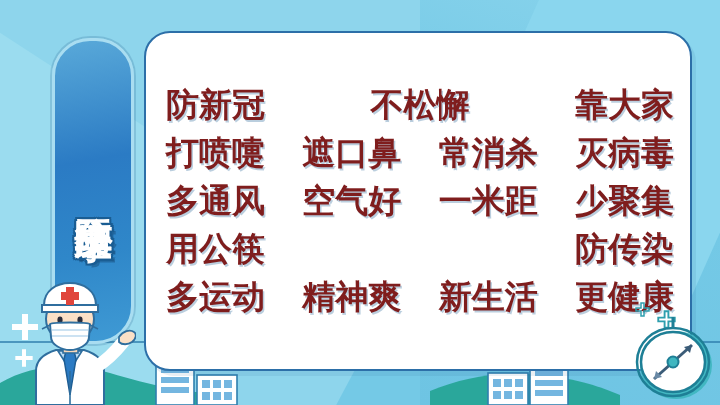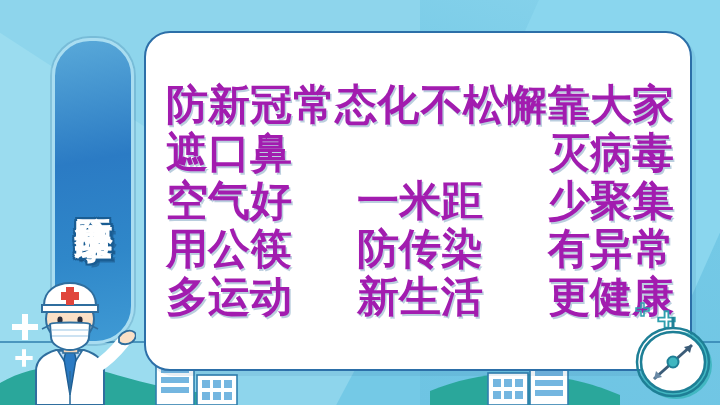--- a/index.html
+++ b/index.html
@@ -65,22 +65,22 @@
     position:absolute;left:0;top:0;right:0;bottom:0;
     display:flex;flex-direction:column;justify-content:center;
     padding:10px 16px 10px 20px;box-sizing:border-box;
   }
   .slogan-row{
     display:flex;justify-content:space-between;align-items:center;
     height:48px;
   }
   .slogan{
     font-family:Liberation Serif, serif;
-    font-size:42px;font-weight:bold;letter-spacing:0px;
-    color:#a21caf;
+    font-size:33px;font-weight:bold;letter-spacing:0px;
+    color:#7f1d1d;
     white-space:nowrap;
     text-shadow:1.5px 1.5px 0 rgba(28,92,145,.30);
   }
 
   
   .doctor{position:absolute;left:6px;bottom:0;width:130px;height:130px;z-index:7;}
   .cross-dec{position:absolute;z-index:6;}
 
   
   .scene{position:absolute;left:0;bottom:0;width:720px;height:70px;z-index:4;}
@@ -137,45 +137,47 @@
 
   <div class="banner">
     <span class="banner-text">防疫三字经</span>
   </div>
 
   <div class="card">
     <div class="card-inner">
 
       <div class="slogan-row">
         <span class="slogan">防新冠</span>
-        <span class="slogan">常态化</span>
         <span class="slogan">不松懈</span>
         <span class="slogan">靠大家</span>
       </div>
 
 
       <div class="slogan-row">
+        <span class="slogan">打喷嚏</span>
         <span class="slogan">遮口鼻</span>
+        <span class="slogan">常消杀</span>
         <span class="slogan">灭病毒</span>
       </div>
 
       <div class="slogan-row">
+        <span class="slogan">多通风</span>
         <span class="slogan">空气好</span>
         <span class="slogan">一米距</span>
         <span class="slogan">少聚集</span>
       </div>
 
       <div class="slogan-row">
         <span class="slogan">用公筷</span>
         <span class="slogan">防传染</span>
-        <span class="slogan">有异常</span>
       </div>
 
       <div class="slogan-row">
         <span class="slogan">多运动</span>
+        <span class="slogan">精神爽</span>
         <span class="slogan">新生活</span>
         <span class="slogan">更健康</span>
       </div>
 
     </div>
   </div>
 
   <svg class="cross-dec" style="left:10px;top:312px;width:30px;height:30px;" viewBox="0 0 30 30">
     <path d="M12 2 h6 v10 h10 v6 h-10 v10 h-6 v-10 h-10 v-6 h10 z" fill="#ffffff"></path>
   </svg>

